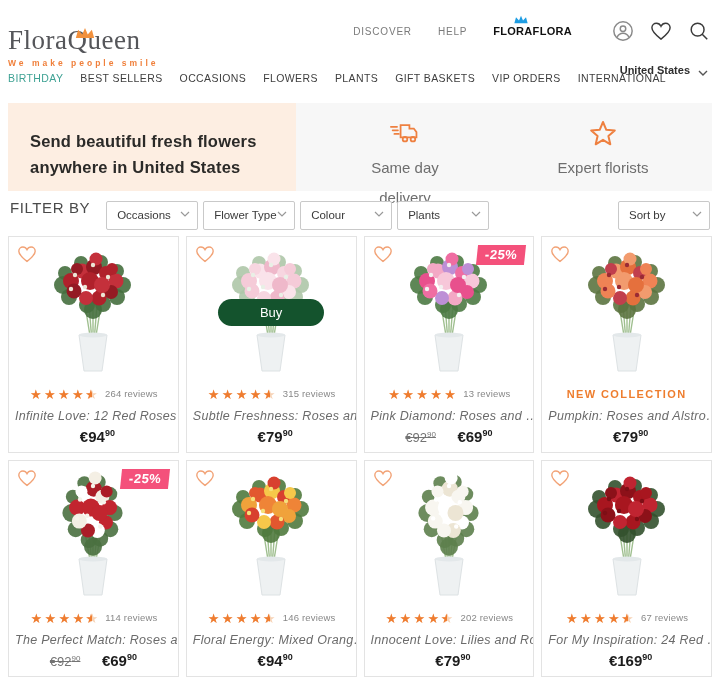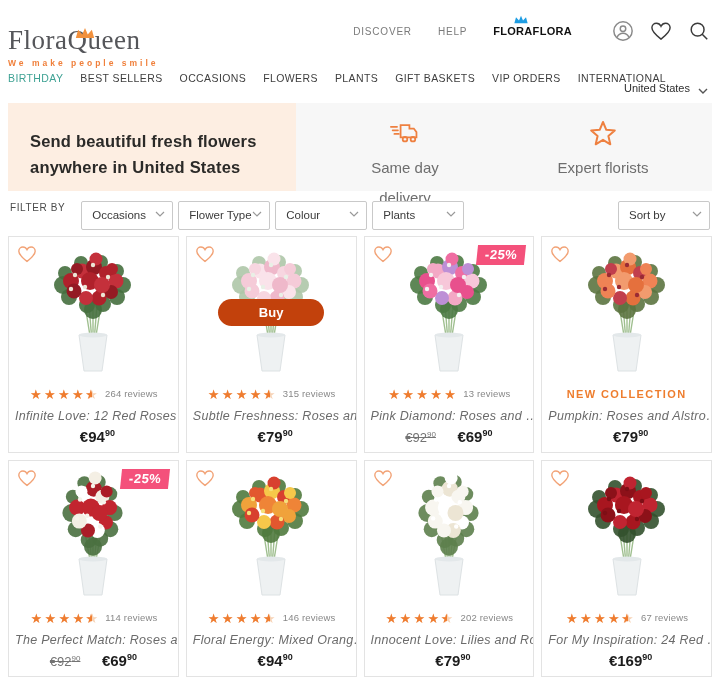--- a/index.html
+++ b/index.html
@@ -17,50 +17,50 @@
   .floraprime { position:relative; font-size:11px; color:#101010; margin-right:24px; cursor:pointer; }
   .floraprime .fp-a { font-weight:700; letter-spacing:0.3px; }
   .floraprime .fp-b { font-weight:800; letter-spacing:0.3px; }
   .fp-crown { position:absolute; left:20px; top:-10px; }
   .hdr-icon { margin-left:16px; cursor:pointer; display:flex; align-items:center; }
 
   
   .nav { position:relative; height:30px; display:flex; align-items:center; padding-left:8px; }
   .nav-item { font-size:10.5px; letter-spacing:0.4px; color:#3e3e3e; margin-right:17px; cursor:pointer; white-space:nowrap; }
   .nav-item.active { color:#3fa294; }
-  .country { position:absolute; right:12px; top:20px; display:flex; align-items:flex-end; font-size:11px; font-weight:normal; color:#2e2e2e; cursor:pointer; }
+  .country { position:absolute; right:12px; top:2px; display:flex; align-items:flex-end; font-size:11px; font-weight:bold; color:#2e2e2e; cursor:pointer; }
   .country svg { margin-left:8px; }
 
   
   .hero { margin:11px 8px 0 8px; height:88px; display:flex; }
   .hero-left { width:288px; background:#fdeee2; padding:26px 20px 0 22px; }
   .hero-title { font-size:16.5px; font-weight:bold; color:#2b2a28; line-height:1.55; letter-spacing:0.2px; }
   .hero-right { flex:1; background:#f7f7f7; display:flex; justify-content:space-around; padding:16px 10px 0 10px; }
   .feature { width:110px; text-align:center; }
   .feature-icon { height:28px; display:flex; justify-content:center; align-items:center; }
   .feature-label { margin-top:6px; font-size:15px; color:#6e6e6e; line-height:2; }
   .feature:first-child .feature-label { width:76px; margin-left:auto; margin-right:auto; }
 
   
   .filterbar { margin:9px 8px 0 8px; height:30px; display:flex; align-items:center; }
-  .filter-label { font-size:10px; letter-spacing:0.6px; color:#4a4a4a; margin:0 16px 16px 2px; }
+  .filter-label { font-size:15px; letter-spacing:0.6px; color:#4a4a4a; margin:0 16px 16px 2px; }
   .dropdown { position:relative; width:92px; height:29px; border:1px solid #c9c9c9; border-radius:2px; background:#fff;
               font-size:11.5px; color:#3a3a3a; display:flex; align-items:center; padding-left:10px; margin-right:5px; cursor:pointer; }
   .dropdown .dd-chev { position:absolute; right:7px; top:9px; }
   .dropdown.sort { margin-left:auto; margin-right:2px; }
 
   
   .grid { margin:6px 8px 0 8px; display:grid; grid-template-columns:repeat(4,1fr); gap:7px; }
   .card { position:relative; height:217px; border:1px solid #e3e3e3; background:#fff; text-align:center; overflow:hidden; }
   .fav { position:absolute; left:8px; top:8px; cursor:pointer; z-index:3; }
   .badge { position:absolute; right:8px; top:8px; z-index:3; background:#f4517b; color:#fff; font-size:13px; font-weight:bold;
            padding:2px 8px 3px 8px; transform:skewX(-6deg); letter-spacing:0.5px; }
   .img-wrap { height:142px; display:flex; justify-content:center; align-items:flex-end; }
-  .buy-btn { position:absolute; left:50%; top:62px; transform:translateX(-50%); z-index:4; background:#c2410c; color:#fff;
-             font-size:13px; font-weight:bold; border:none; border-radius:15px; width:106px; height:27px; cursor:pointer; }
+  .buy-btn { position:absolute; left:50%; top:62px; transform:translateX(-50%); z-index:4; background:#14532d; color:#fff;
+             font-size:13px; font-weight:normal; border:none; border-radius:15px; width:106px; height:27px; cursor:pointer; }
   .meta-row { height:17px; margin-top:6px; display:flex; justify-content:center; align-items:center; }
   .star-wrap { position:relative; display:inline-block; font-size:13px; line-height:1; width:14px; }
   .star-base { color:#f7d3b6; }
   .star-fill { position:absolute; left:0; top:0; overflow:hidden; color:#ef7c2f; white-space:nowrap; }
   .reviews { font-size:9.5px; color:#888; margin-left:6px; letter-spacing:0.2px; }
   .collection-tag { font-size:11px; font-weight:bold; color:#ee7d2e; letter-spacing:1.4px; }
   .title { margin-top:7px; font-size:12.5px; color:#6b6b6b; letter-spacing:0.3px; white-space:nowrap; overflow:hidden;
            text-overflow:clip; padding:0 6px;font-style:italic; }
   .price-row { margin-top:5px; }
   .old-price { font-size:13px; color:#737373; text-decoration:line-through; margin-right:9px; }

